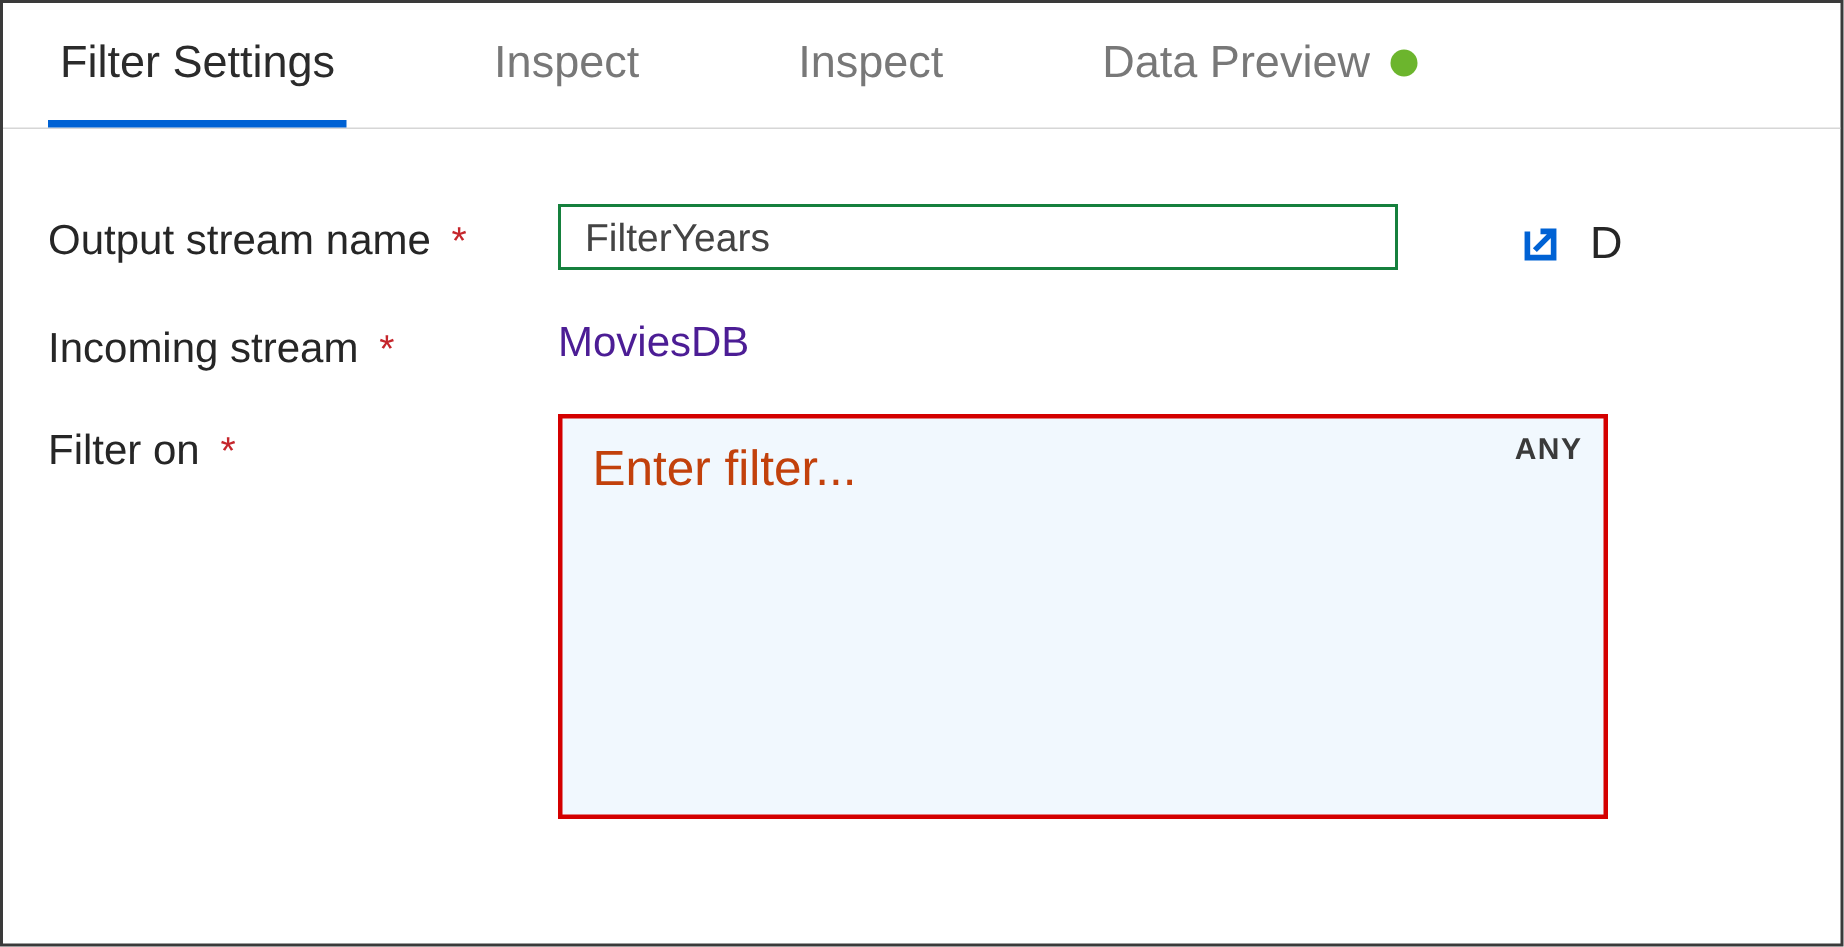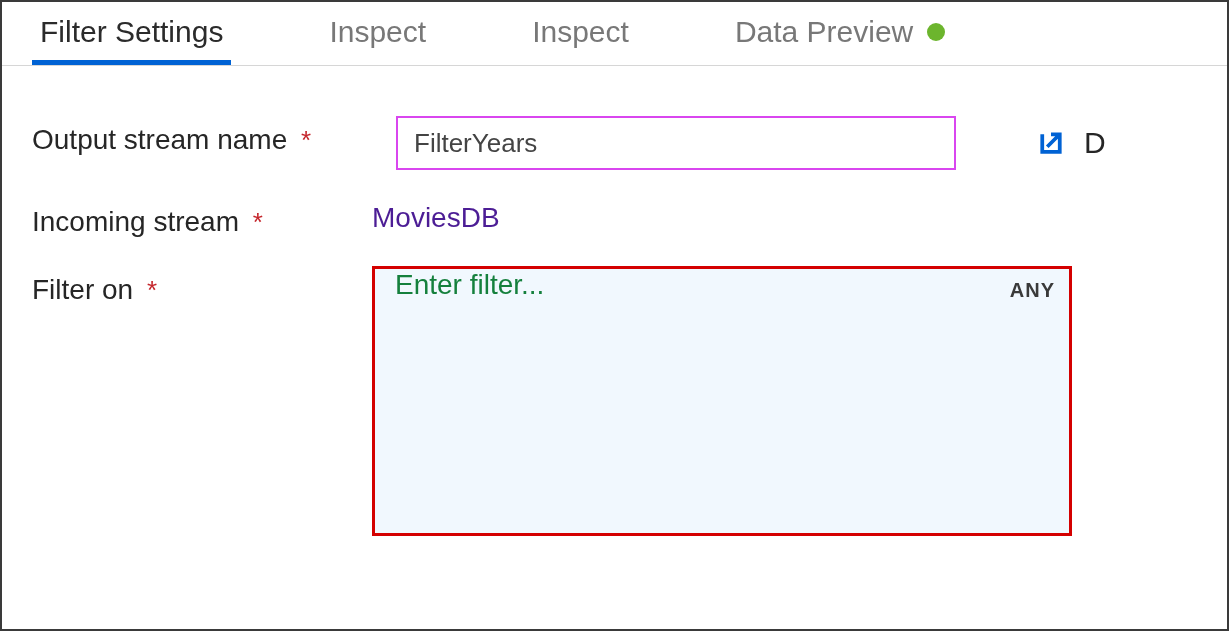--- a/index.html
+++ b/index.html
@@ -11,21 +11,21 @@
       width: 1229px;
       height: 631px;
       border: 2px solid #3a3a3a;
       overflow: hidden;
     }
     .tabs {
       display: flex;
       align-items: center;
       padding: 0 30px;
       border-bottom: 1px solid #d6d6d6;
-      height: 64px;
+      height: 84px;
       gap: 90px;
     }
     .tab {
       font-size: 30px;
       color: #787878;
       padding: 20px 8px 18px 8px;
       cursor: pointer;
       display: flex;
       align-items: center;
       gap: 14px;
@@ -58,48 +58,47 @@
       color: #262626;
       padding-top: 8px;
     }
     .req {
       color: #c5262c;
       margin-left: 6px;
       font-size: 26px;
     }
     .text-input {
       width: 560px;
-      height: 54px;
-      border: 2px solid #d946ef;
+      height: 44px;
+      border: 2px solid #15803d;
       font-size: 26px;
       padding: 0 16px;
       color: #444;
       background: #fff;
       font-family: inherit;
-      margin-left: 24px;
     }
     .link-value {
       color: #4c1d95;
       font-size: 28px;
       cursor: pointer;
       padding-top: 4px;
     }
     .filter-box {
       position: relative;
       width: 700px;
       height: 270px;
       border: 3px solid #d40000;
       background: #f1f8fe;
     }
     .filter-placeholder {
       position: absolute;
-      top: 0;
+      top: 14px;
       left: 20px;
-      color: #15803d;
-      font-size: 28px;
+      color: #c2410c;
+      font-size: 33px;
     }
     .filter-badge {
       position: absolute;
       top: 10px;
       right: 14px;
       font-size: 20px;
       font-weight: 700;
       color: #3a3a3a;
       letter-spacing: 1px;
     }

